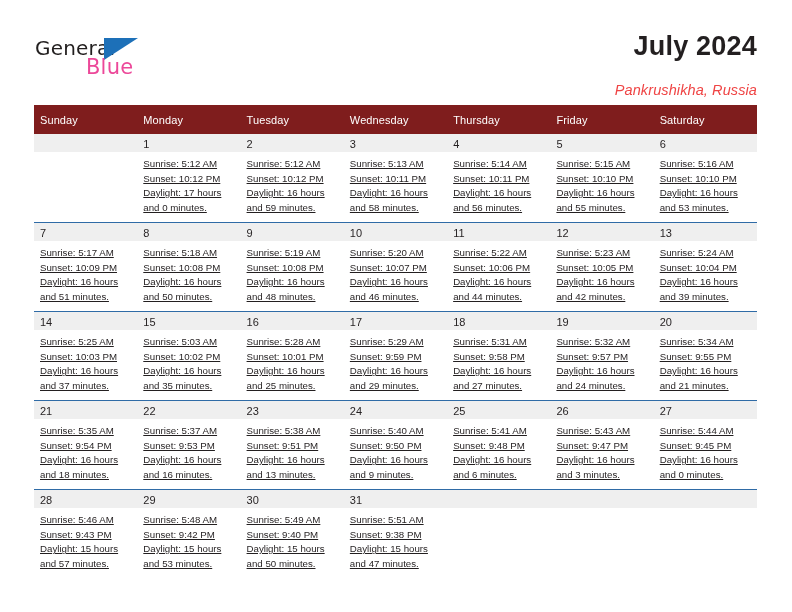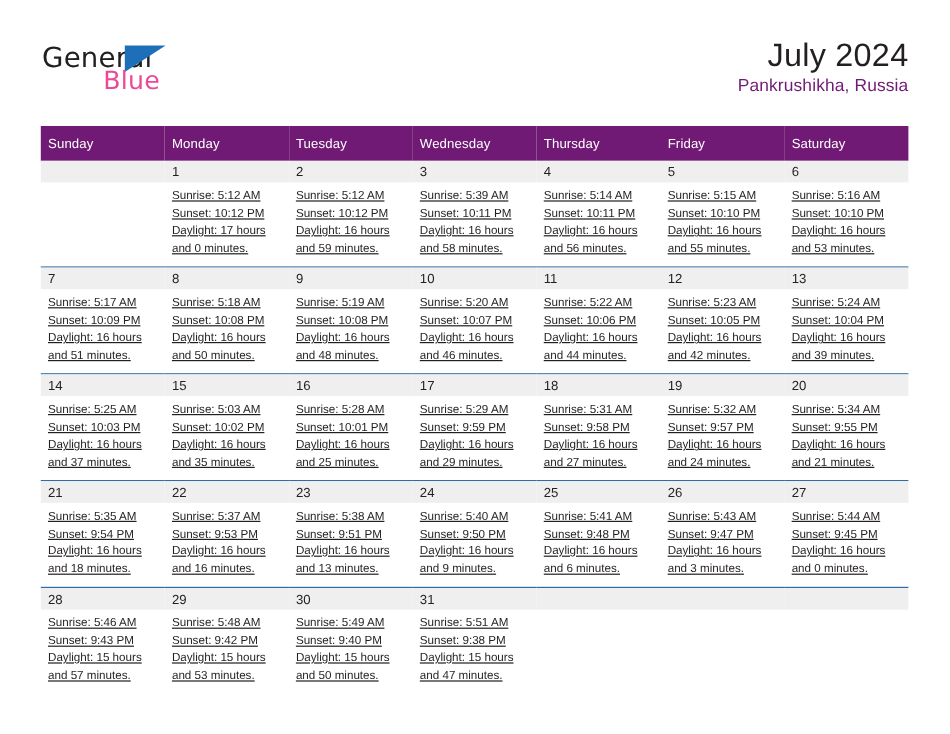--- a/index.html
+++ b/index.html
@@ -33,21 +33,21 @@
     position: absolute;
     left: 35px;
     top: 36px;
     width: 150px;
     height: 50px;
   }
   .logo-general {
     position: absolute;
     left: 0;
     top: 0;
-    font-size: 23px;
+    font-size: 20px;
     letter-spacing: .2px;
     color: #221f1f;
     font-family: "DejaVu Sans", sans-serif;
   }
   .logo-blue {
     position: absolute;
     left: 51px;
     top: 19px;
     font-size: 21px;
     letter-spacing: .2px;
@@ -65,43 +65,44 @@
   }
   .title-block {
     position: absolute;
     right: 35px;
     top: 30px;
     text-align: right;
   }
   .cal-title {
     font-size: 27px;
     color: #231f20;
-    font-weight: normal;
+    font-weight: bold;
     line-height: 32px;
     letter-spacing: .2px;
   }
   .cal-subtitle {
     font-size: 14.5px;
-    color: #701a75;
+    color: #ef4444;
     line-height: 20px;
-    margin-top: 0;
+    margin-top: 18px;
     letter-spacing: .1px;
+    font-style: italic;
   }
 
   
   .calendar {
     position: absolute;
     left: 34px;
     top: 105px;
     width: 723px;
     border-collapse: collapse;
     table-layout: fixed;
   }
   .calendar th {
-    background: #701a75;
+    background: #7f1d1d;
     color: #ffffff;
     font-size: 11px;
     font-weight: normal;
     text-align: left;
     padding: 5px 0 5px 6px;
     height: 19px;
     letter-spacing: .1px;
   }
   .calendar td {
     vertical-align: top;
@@ -202,21 +203,21 @@
                 <div>Sunset: 10:12 PM</div>
                 <div>Daylight: 16 hours</div>
                 <div>and 59 minutes.</div>
               </div>
             </div>
           </td>
           <td>
             <div class="daycell">
               <div class="datebar">3</div>
               <div class="info">
-                <div>Sunrise: 5:39 AM</div>
+                <div>Sunrise: 5:13 AM</div>
                 <div>Sunset: 10:11 PM</div>
                 <div>Daylight: 16 hours</div>
                 <div>and 58 minutes.</div>
               </div>
             </div>
           </td>
           <td>
             <div class="daycell">
               <div class="datebar">4</div>
               <div class="info">

